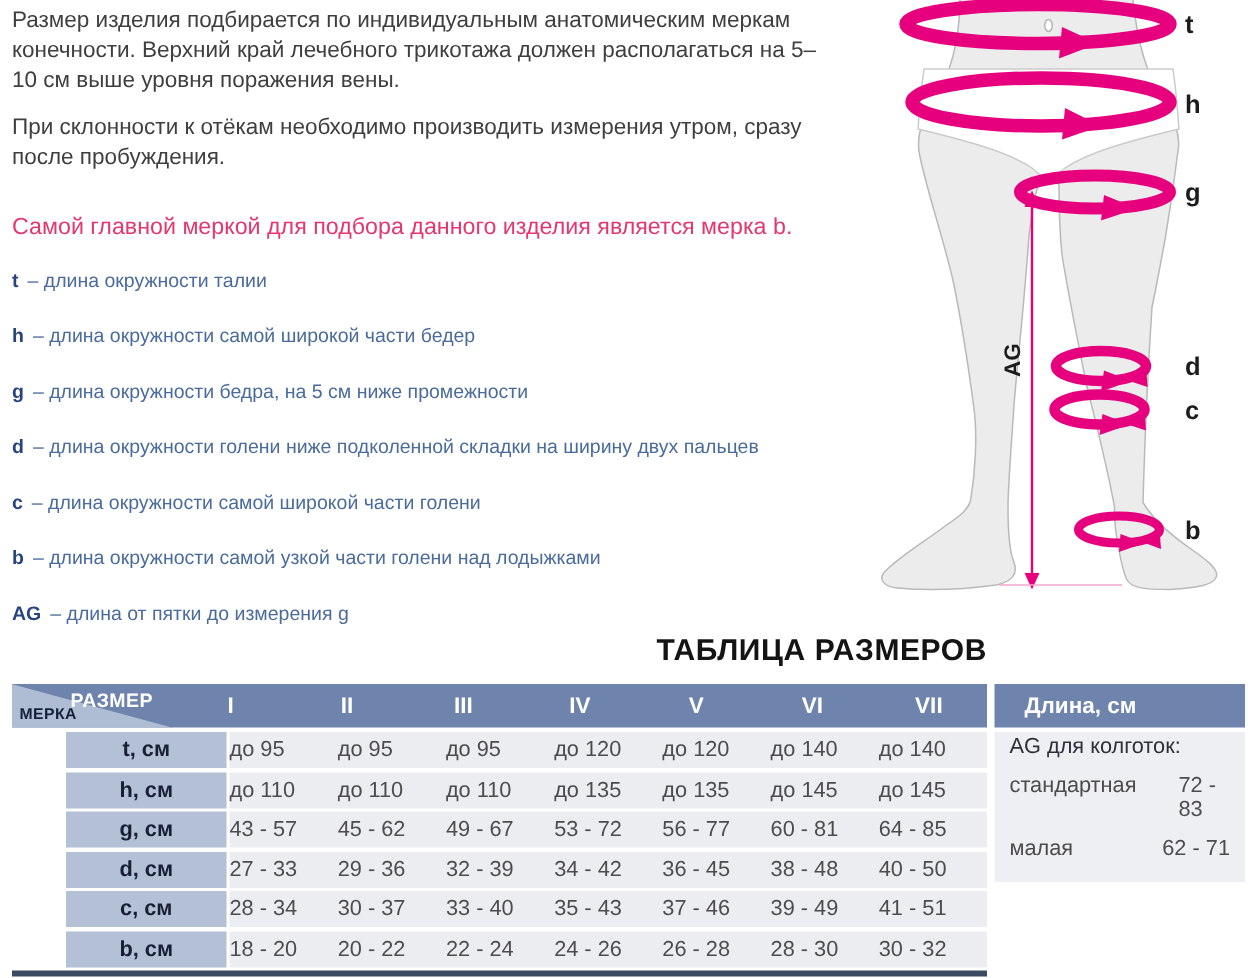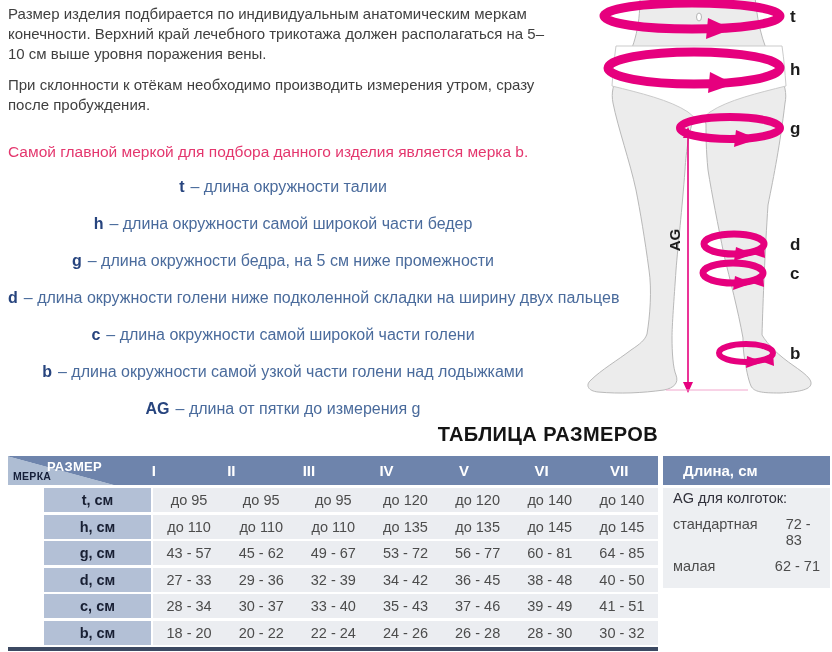--- a/index.html
+++ b/index.html
@@ -3,21 +3,21 @@
 <meta charset="utf-8">
 <style>
   html,body{margin:0;padding:0;background:#fff;}
   .page{position:relative;width:832px;height:652px;background:#ffffff;
         font-family:"Liberation Sans",sans-serif;overflow:hidden;}
 
   
   .text-block{position:absolute;left:8px;top:4px;width:550px;}
   .para{font-size:15px;line-height:1.32;color:#3f3f3f;margin:0 0 12px 0;}
   .highlight{font-size:15.5px;line-height:21px;color:#e4376e;margin:26px 0 14px 0;}
-  .def{font-size:16px;line-height:21px;color:#4a6b9c;margin-bottom:16px;white-space:nowrap;text-align:center;}
+  .def{font-size:13px;line-height:21px;color:#4a6b9c;margin-bottom:16px;white-space:nowrap;}
   .def-key{color:#27447e;font-weight:bold;margin-right:6px;}
 
   
   .diagram{position:absolute;left:558px;top:0;width:274px;height:400px;}
   .body-shape{fill:#ececec;stroke:#b9b9b9;stroke-width:1;}
   .briefs{fill:#ffffff;stroke:#cbcbcb;stroke-width:1;}
   .arr{fill:none;stroke:#e6007e;}
   .arrhead{fill:#e6007e;stroke:none;}
   .mark-label{font-family:"Liberation Sans",sans-serif;font-size:17px;font-weight:bold;fill:#1c1c1c;}
   .ag-line{stroke:#e6007e;stroke-width:1.6;}
@@ -34,21 +34,21 @@
           background:linear-gradient(to top right,#aebdd3 49.3%,#6e84ac 50.3%);}
   .corner .top-word{position:absolute;top:3px;right:13px;color:#ffffff;
                     font-size:13px;font-weight:bold;letter-spacing:.3px;}
   .corner .bottom-word{position:absolute;bottom:3px;left:5px;color:#16203a;
                        font-size:10.5px;font-weight:bold;letter-spacing:.3px;}
   .thcol{flex:1;color:#ffffff;font-weight:bold;font-size:15px;text-align:center;line-height:29px;}
   .trow{display:flex;height:24px;margin-bottom:2.5px;padding-left:36px;}
   .tlabel{width:107px;background:#b3c0d6;font-weight:bold;font-size:14.5px;color:#181f33;
           text-align:center;line-height:24px;margin-right:2px;}
   .tstrip{flex:1;display:flex;background:#ebedf1;}
-  .tcell{flex:1;text-align:center;line-height:24px;font-size:14.5px;color:#4c4c4c;}
+  .tcell{flex:1;text-align:left;line-height:24px;font-size:14.5px;color:#4c4c4c;}
   .bottom-bar{position:absolute;left:8px;top:647px;width:650px;height:4px;background:#3c4962;}
 
   
   .panel{position:absolute;left:663px;top:456px;width:167px;}
   .panel-h{height:29px;background:#6e84ac;color:#ffffff;font-weight:bold;font-size:15px;
            line-height:29px;padding-left:20px;}
   .panel-b{margin-top:3px;background:#edeff2;padding:2px 10px 4px 10px;}
   .panel-sub{font-size:14.5px;color:#30303a;margin-bottom:10px;}
   .panel-row{display:flex;justify-content:space-between;font-size:14.5px;color:#4c4c4c;margin-bottom:10px;gap:28px;}
 </style>

